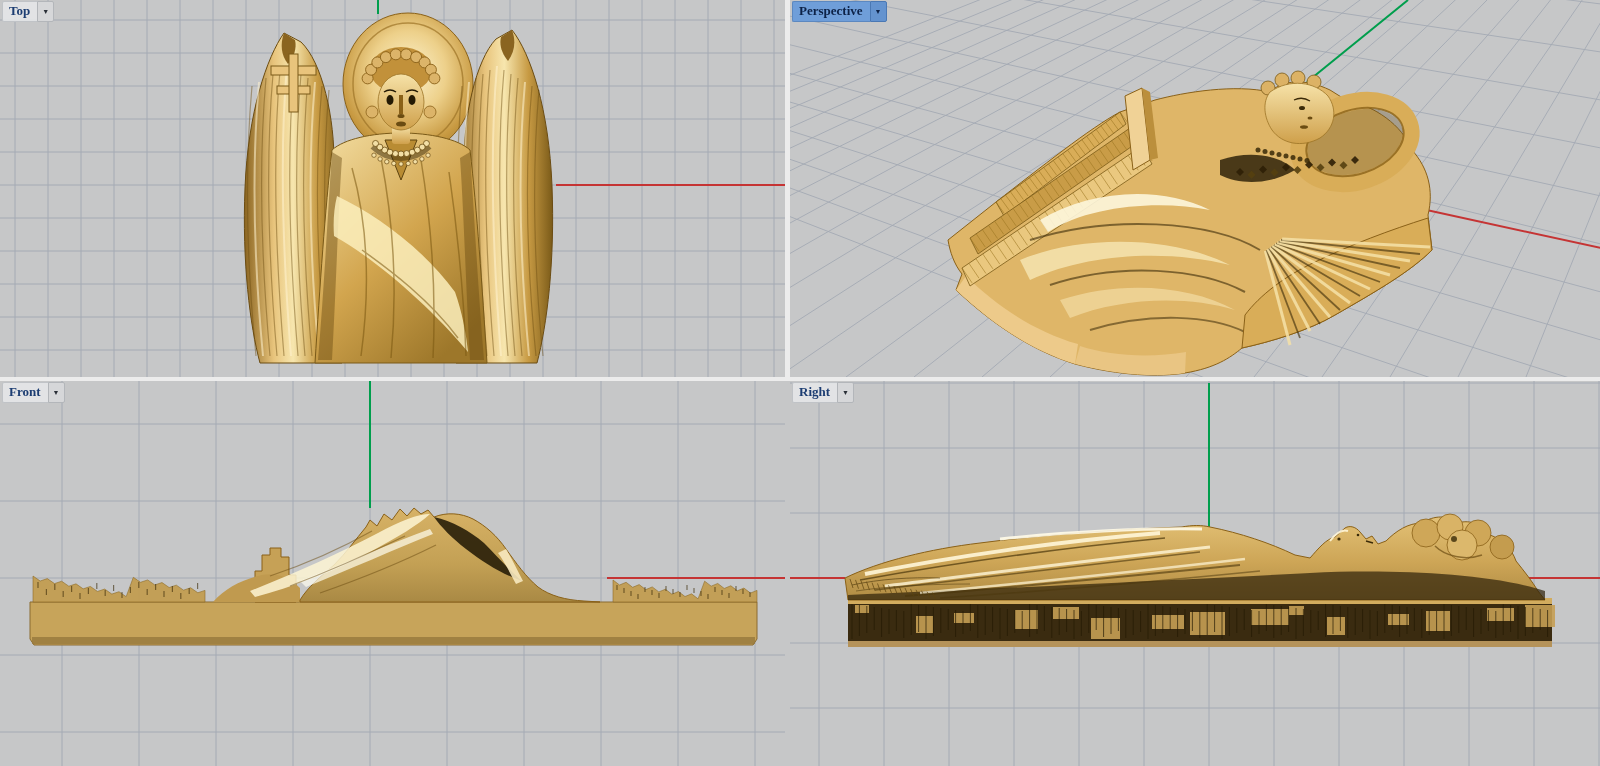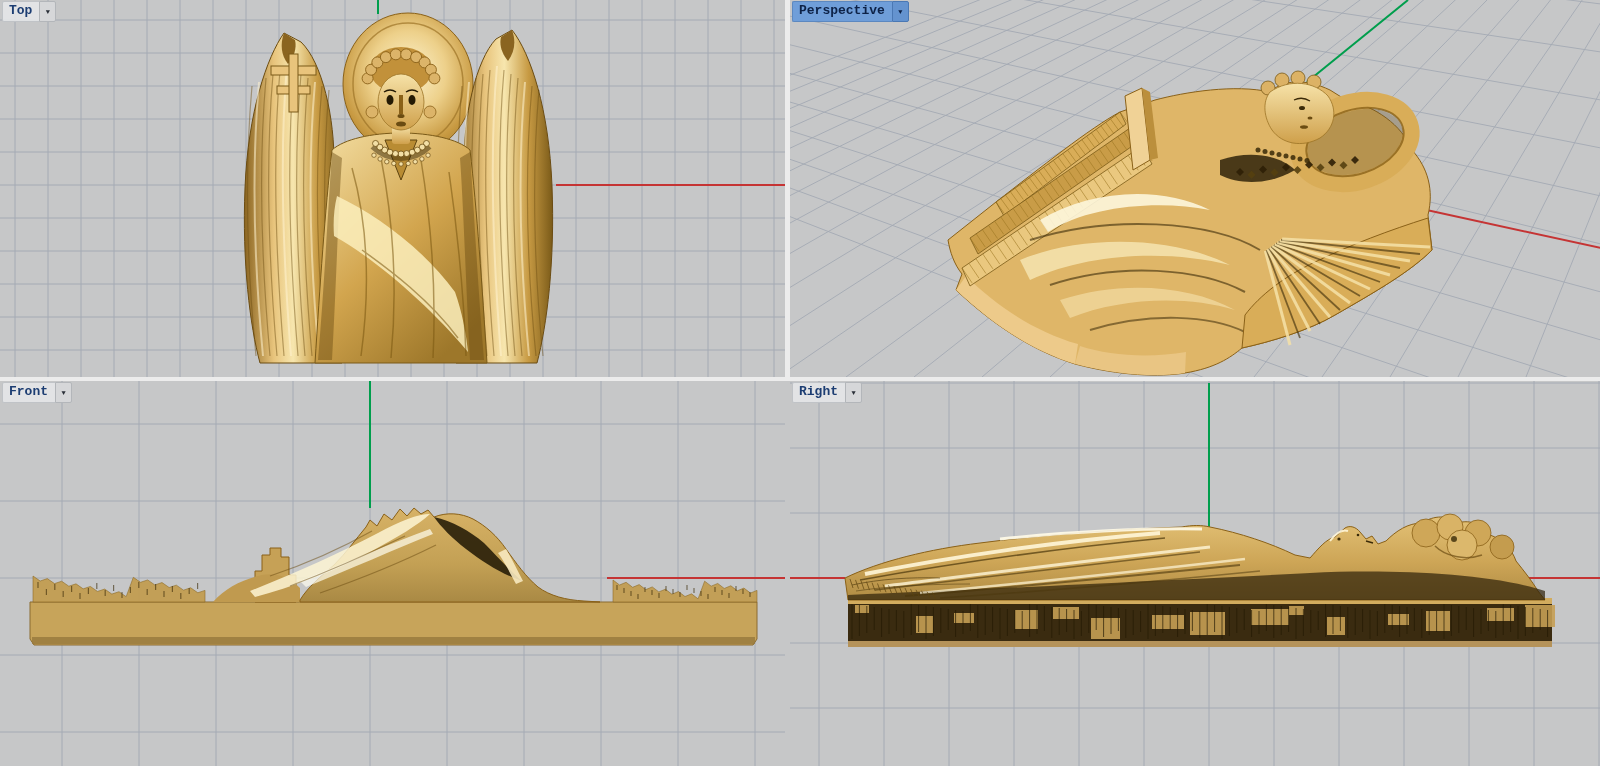--- a/index.html
+++ b/index.html
@@ -1,17 +1,17 @@
 <!DOCTYPE html>
 <html><head>
 <meta charset="utf-8">
 <style>
   html,body{margin:0;padding:0;background:#ececec;}
   #stage{position:relative;width:1600px;height:766px;background:#ececec;overflow:hidden;
-         font-family:Liberation Mono, monospace;}
+         font-family:Liberation Serif, serif;}
   .viewport{position:absolute;background:#c6c7c8;overflow:hidden;}
   .viewport svg{position:absolute;left:0;top:0;display:block;}
   #vp-top{left:0;top:0;width:785px;height:377px;}
   #vp-persp{left:790px;top:0;width:810px;height:377px;}
   #vp-front{left:0;top:381px;width:889px;height:385px;}
   #vp-right{left:790px;top:381px;width:810px;height:385px;}
   .vp-label{position:absolute;top:1px;left:2px;display:flex;align-items:stretch;z-index:5;
             font-weight:bold;font-size:13px;color:#1c3d72;cursor:default;}
   .vp-label .name{padding:1px 7px 3px 6px;background:rgba(228,229,231,.92);
                   border:1px solid #c0c3c7;border-right:none;border-radius:2px 0 0 2px;line-height:15px;}

